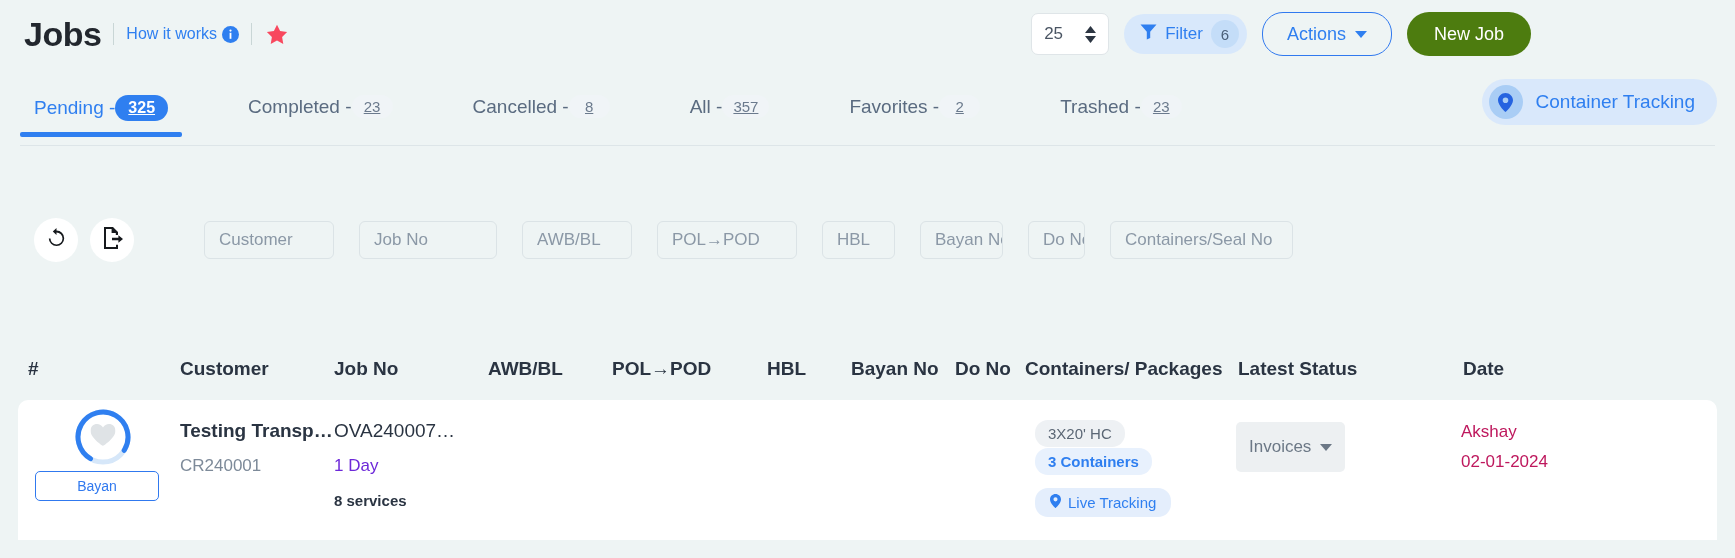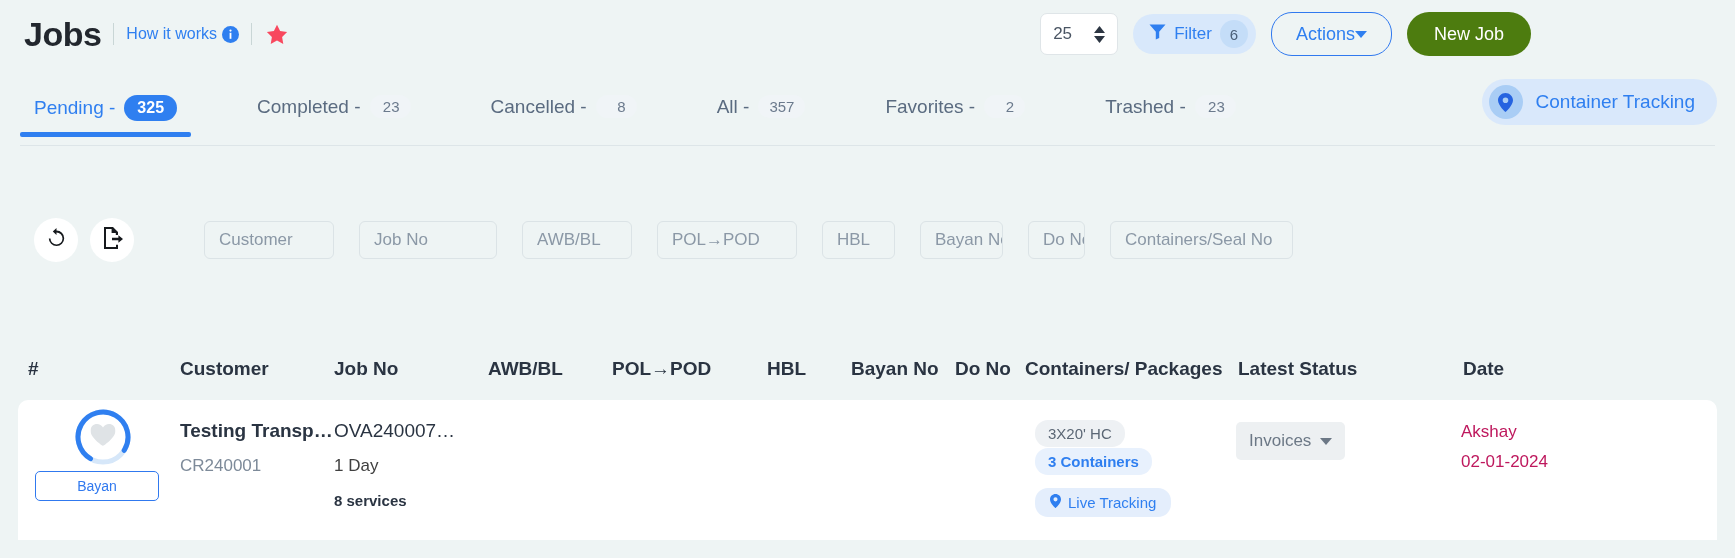--- a/index.html
+++ b/index.html
@@ -113,20 +113,21 @@
     color: #4a5f78;
   }
   .actions-btn {
     height: 42px;
     border: 1.5px solid #3079ef;
     border-radius: 21px;
     color: #2f7ff0;
     background: transparent;
     display: flex;
     align-items: center;
+    gap: 9px;
     padding: 0 24px;
     font-size: 18px;
   }
   .caret {
     width: 0; height: 0;
     border-left: 6px solid transparent;
     border-right: 6px solid transparent;
     border-top: 7px solid currentColor;
   }
   .newjob-btn {
@@ -147,37 +148,37 @@
     width: 1735px;
     height: 53px;
     display: flex;
     align-items: flex-start;
     padding-left: 20px;
     box-sizing: border-box;
   }
   .tab {
     display: flex;
     align-items: center;
-    gap: 9px;
     font-size: 19px;
     color: #5a6b80;
     padding: 0 14px 16px 14px;
     position: relative;
     white-space: nowrap;
   }
   .tab.active { color: #2f7ff0; }
   .tab .tab-label { }
   .tab .badge {
     min-width: 19px;
     padding: 3px 11px;
     border-radius: 13px;
     background: #f0f4f7;
     color: #6b7a8d;
     font-size: 15px;
-    text-align: right;
+    text-align: center;
+    text-decoration: underline;
   }
   .tab.active .badge {
     background: #2f7ff0;
     color: #fff;
     font-weight: bold;
     font-size: 16px;
     padding: 4px 13px;
   }
   .tab.active::after {
     content: "";
@@ -333,21 +334,21 @@
     font-size: 17px;
     color: #7d8a99;
   }
   .job-no {
     font-size: 19px;
     font-weight: normal;
     color: #2a3442;
   }
   .job-days {
     font-size: 17px;
-    color: #404040;
+    color: #6d28d9;
   }
   .job-services {
     font-size: 15px;
     font-weight: bold;
     color: #2a3442;
   }
 
   .chip {
     display: inline-flex;
     align-items: center;
@@ -367,21 +368,21 @@
   }
   .chip-track {
     background: #e4eefc;
     color: #2f7ff0;
     gap: 7px;
     padding: 6px 15px;
   }
 
   .invoices-btn {
     position: absolute;
-    height: 38px;
+    height: 50px;
     background: #edf0f2;
     border-radius: 5px;
     display: flex;
     align-items: center;
     gap: 9px;
     padding: 0 13px;
     font-size: 17px;
     color: #6c7886;
   }
 

